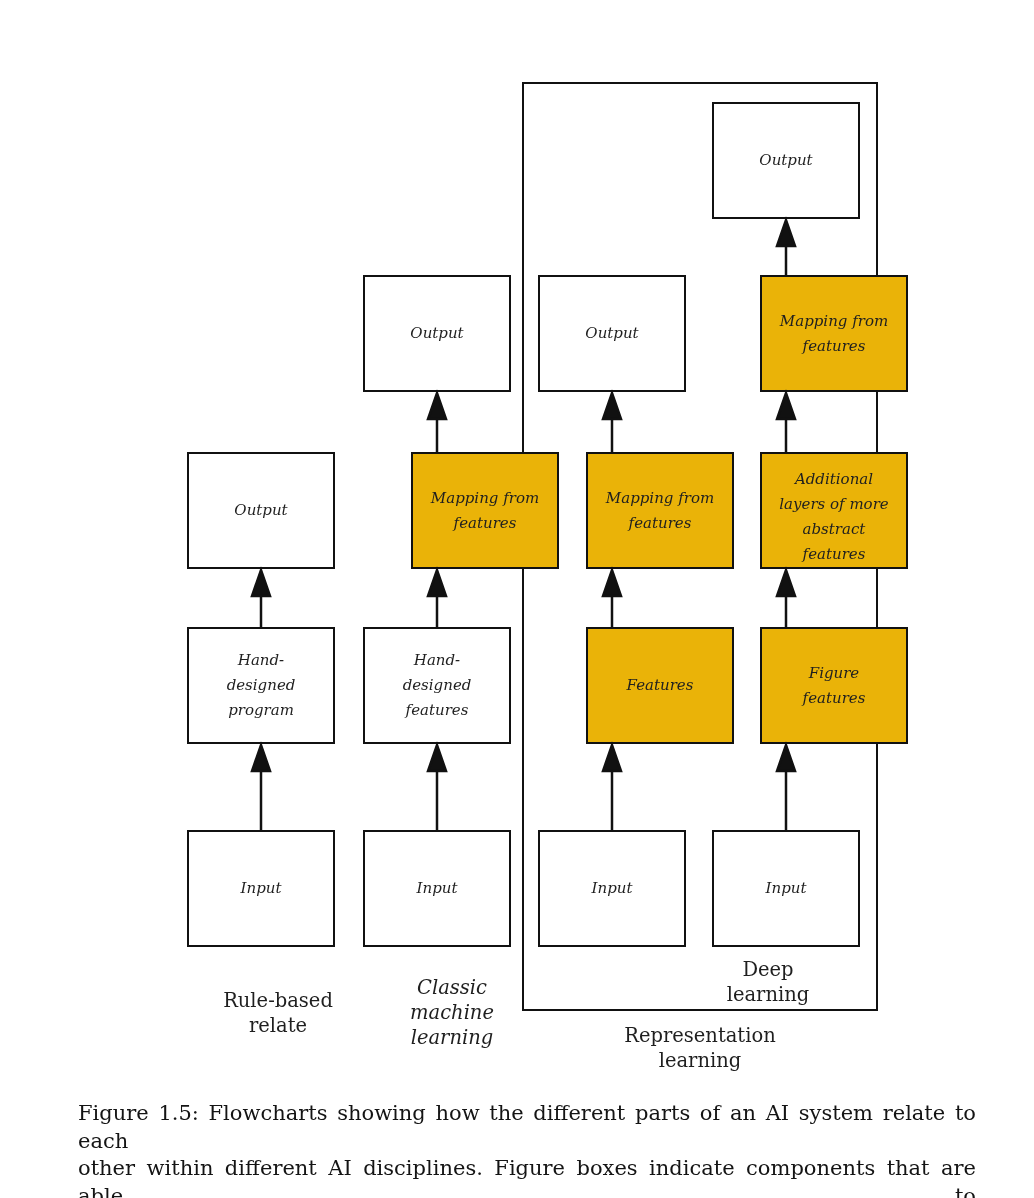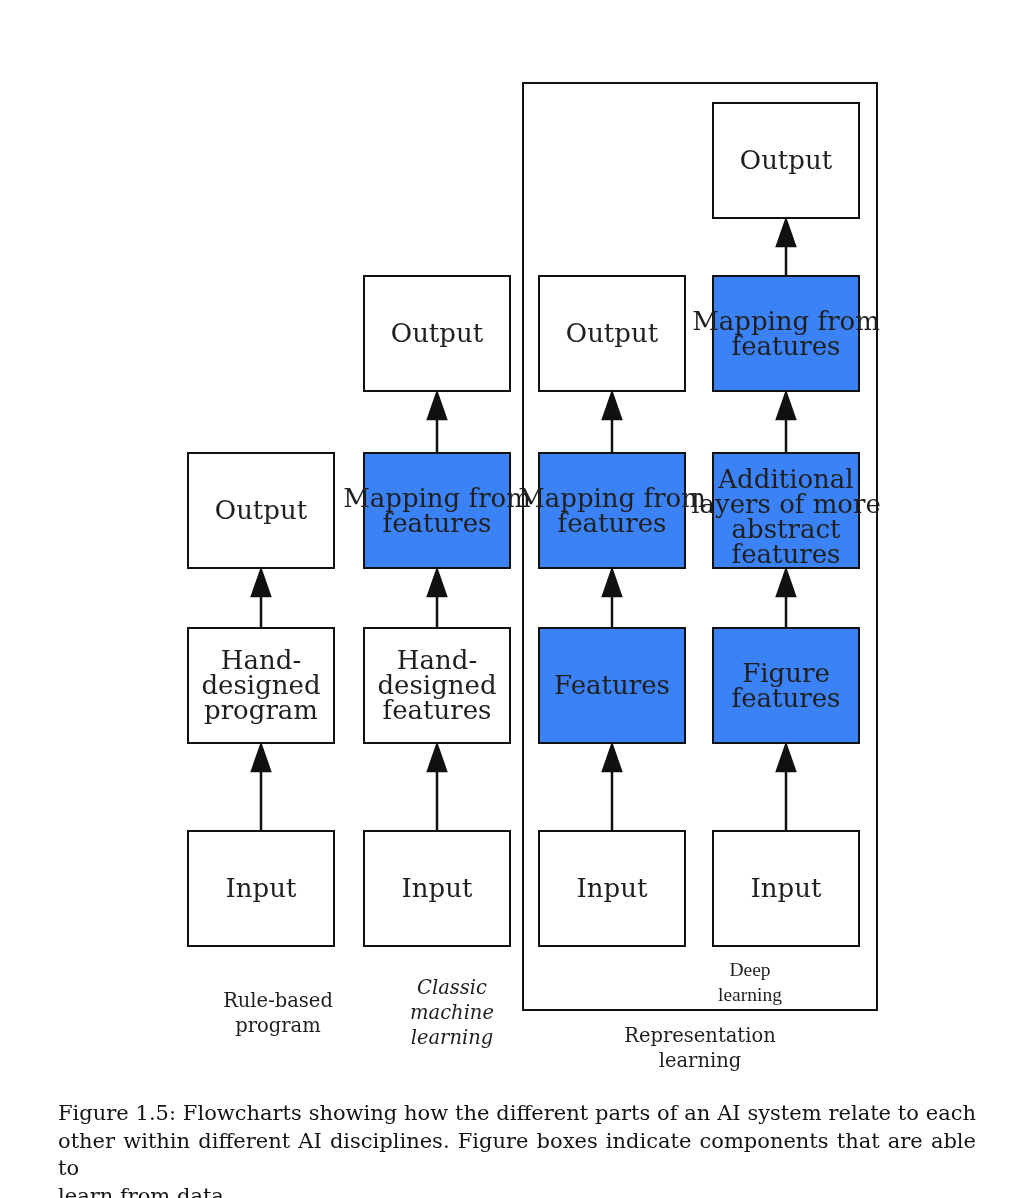--- a/index.html
+++ b/index.html
@@ -23,27 +23,28 @@
   .box {
     position: absolute;
     width: 148px; height: 117px;
     border: 2.5px solid #111111;
     box-sizing: border-box;
     background: #ffffff;
     display: flex;
     align-items: center;
     justify-content: center;
   }
-  .box.shaded { background: #3b82f6; }
+  .box.shaded { background: #eab308; margin-left: 48px; }
   .box-text {
     white-space: pre;
     text-align: center;
-    font-size: 26px;
+    font-size: 15px;
     line-height: 25px;
     color: #1f1f1f;
+    font-style: italic;
   }
   .arrows {
     position: absolute;
     left: 0; top: 0;
     pointer-events: none;
   }
   .col-label {
     position: absolute;
     width: 240px;
     text-align: center;
@@ -53,21 +54,21 @@
     color: #1f1f1f;
   }
   .caption {
     position: absolute;
     left: 58px; top: 1100px;
     width: 918px;
     font-size: 21px;
     line-height: 27.5px;
     color: #141414;
   }
-  .caption .jline { text-align: justify; text-align-last: justify; }
+  .caption .jline { text-align: justify; text-align-last: justify; margin-left: 20px; }
   .caption .lline { text-align: left; }
 </style>
 </head>
 <body>
 
 <div class="page">
 
   <div class="group-rect"></div>
 
   <div class="box" style="left:187px; top:452px;">
@@ -160,25 +161,25 @@
       <line x1="786" y1="627" x2="786" y2="591"></line>
       <polygon points="777,596 795,596 786,570"></polygon>
       <line x1="786" y1="452" x2="786" y2="414"></line>
       <polygon points="777,419 795,419 786,393"></polygon>
       <line x1="786" y1="275" x2="786" y2="241"></line>
       <polygon points="777,246 795,246 786,220"></polygon>
     </g>
   </svg>
 
   <div class="col-label" style="left:158px; top:988px;">Rule-based
-program</div>
+relate</div>
   <div class="col-label" style="left:332px; top:975px;font-style:italic;">Classic
 machine
 learning</div>
-  <div class="col-label" style="left:630px; top:957px;font-family:Liberation Serif, serif;">Deep
+  <div class="col-label" style="left:648px; top:957px;">Deep
 learning</div>
   <div class="col-label" style="left:580px; top:1023px;">Representation
 learning</div>
 
   <div class="caption">
     <div class="jline">Figure 1.5: Flowcharts showing how the different parts of an AI system relate to each</div>
     <div class="jline">other within different AI disciplines. Figure boxes indicate components that are able to</div>
     <div class="lline">learn from data.</div>
   </div>
 

